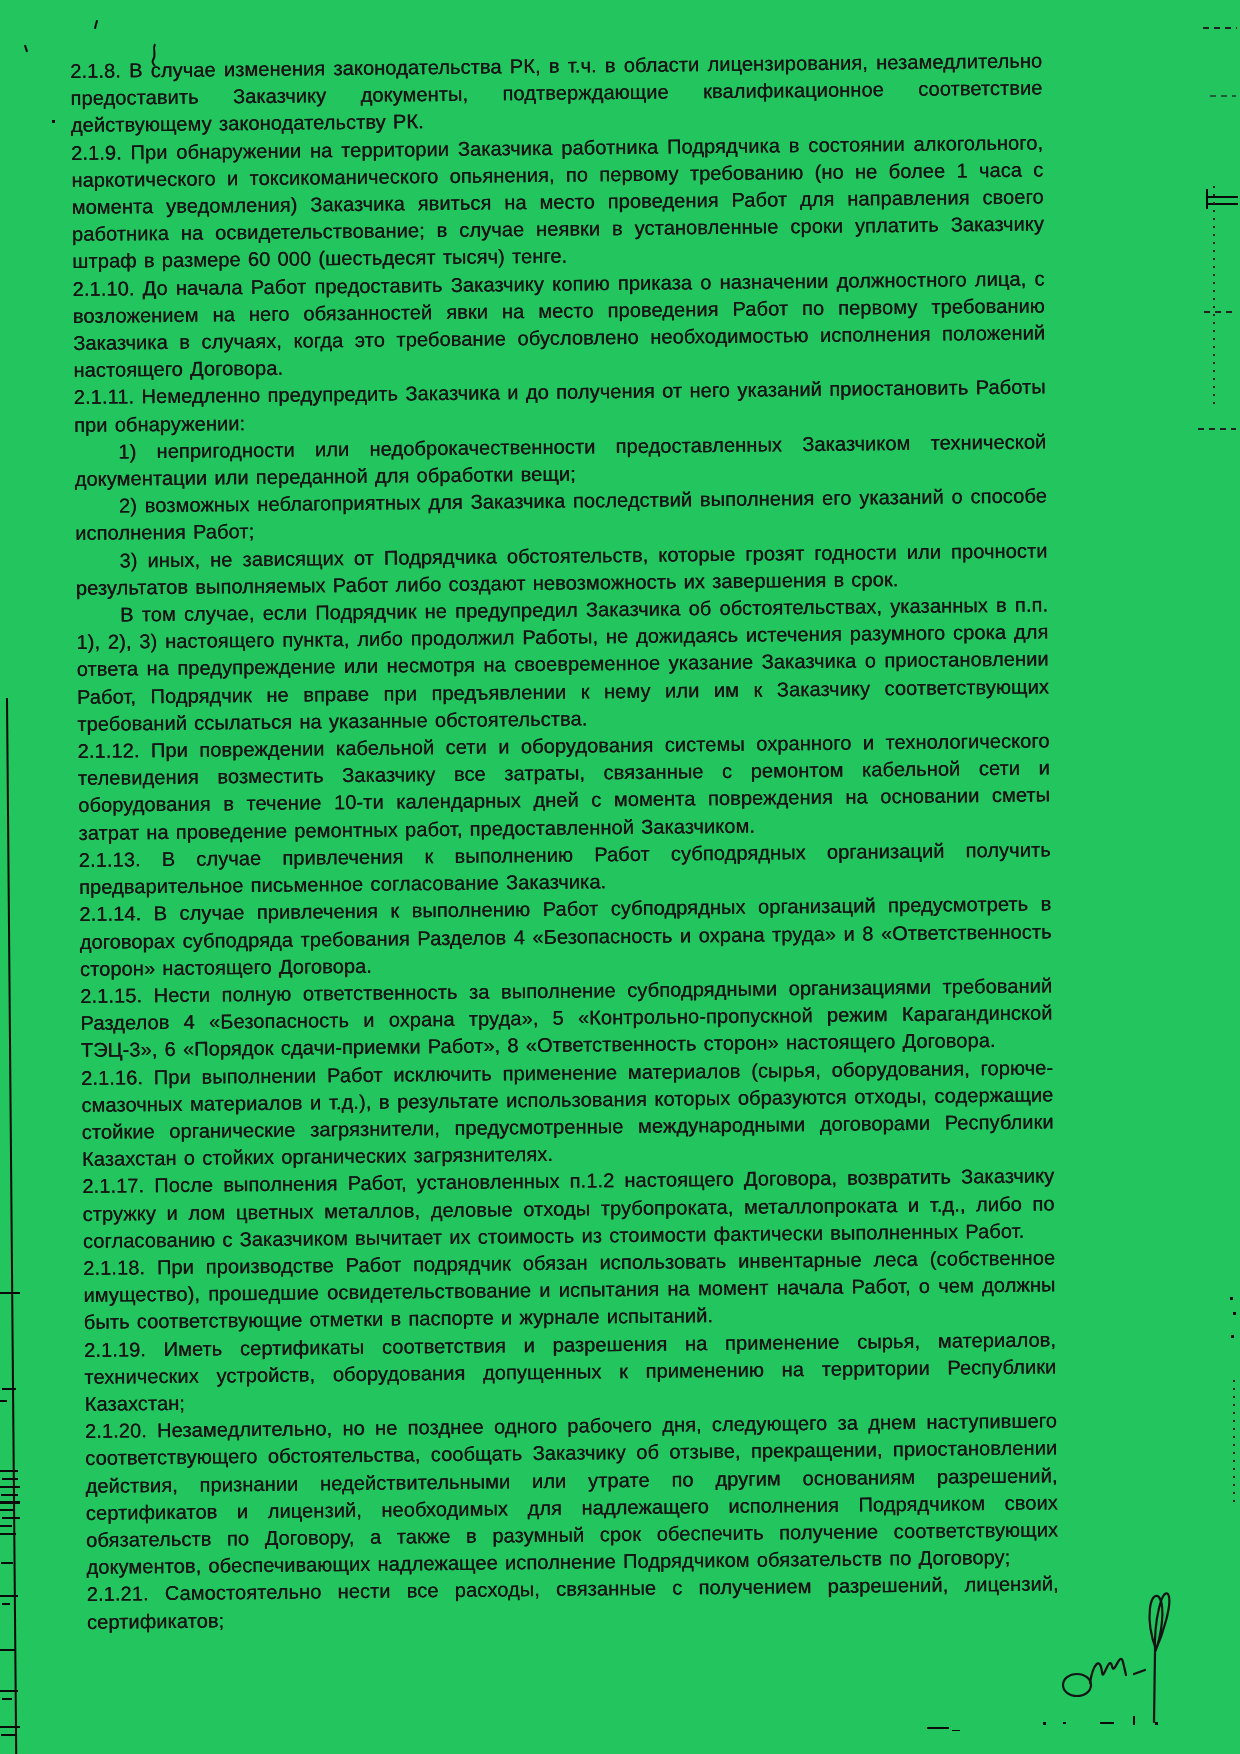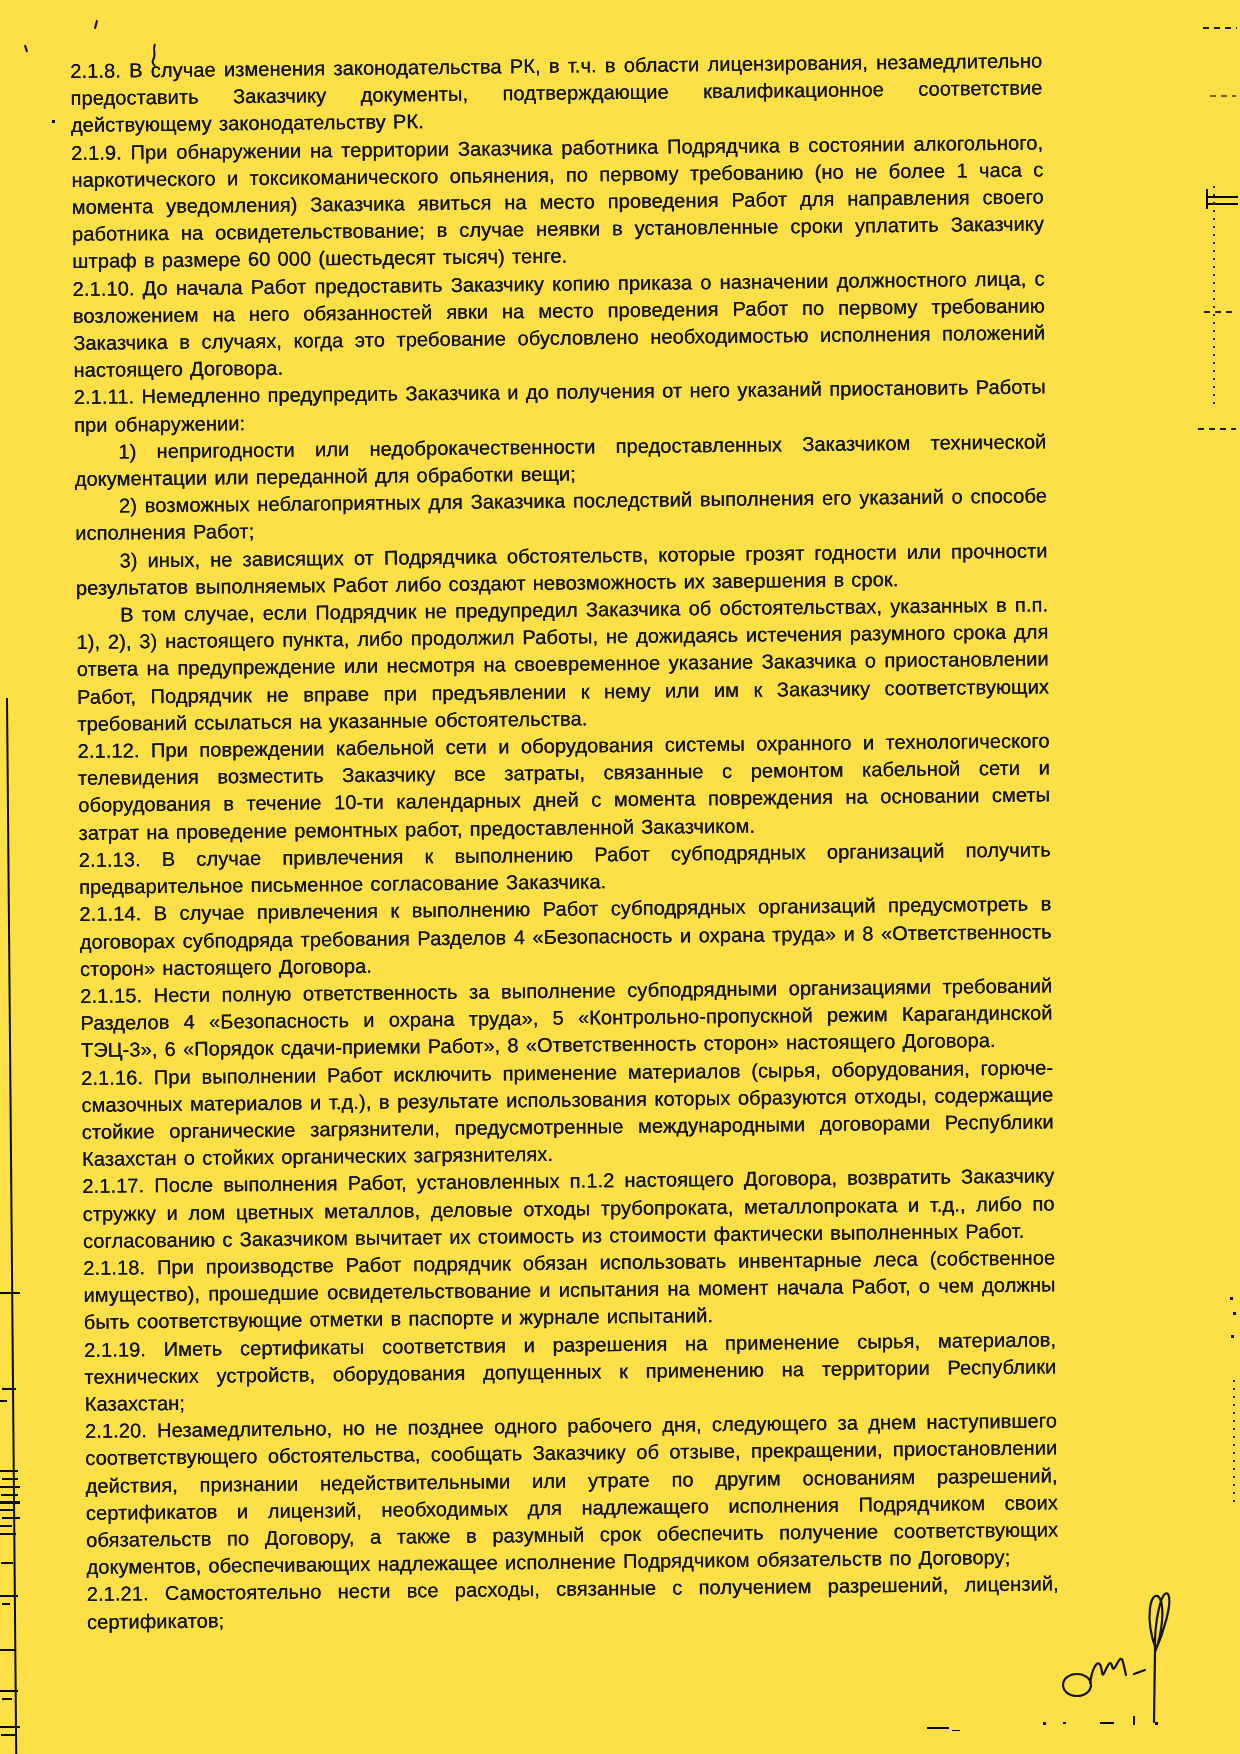--- a/index.html
+++ b/index.html
@@ -5,21 +5,21 @@
   html, body {
     margin: 0; padding: 0;
     width: 1240px; height: 1754px;
     background: #ffffff;
     font-family: "Liberation Sans", sans-serif;
     overflow: hidden;
   }
   .page {
     position: absolute; inset: 0;
     width: 1240px; height: 1754px;
-    background: #fde047;
+    background: #22c55e;
   }
   .textblock {
     position: absolute;
     left: 70px; top: 58px;
     width: 972px;
     transform: rotate(-0.62deg);
     transform-origin: 0 0;
   }
   .para {
     margin: 0;

